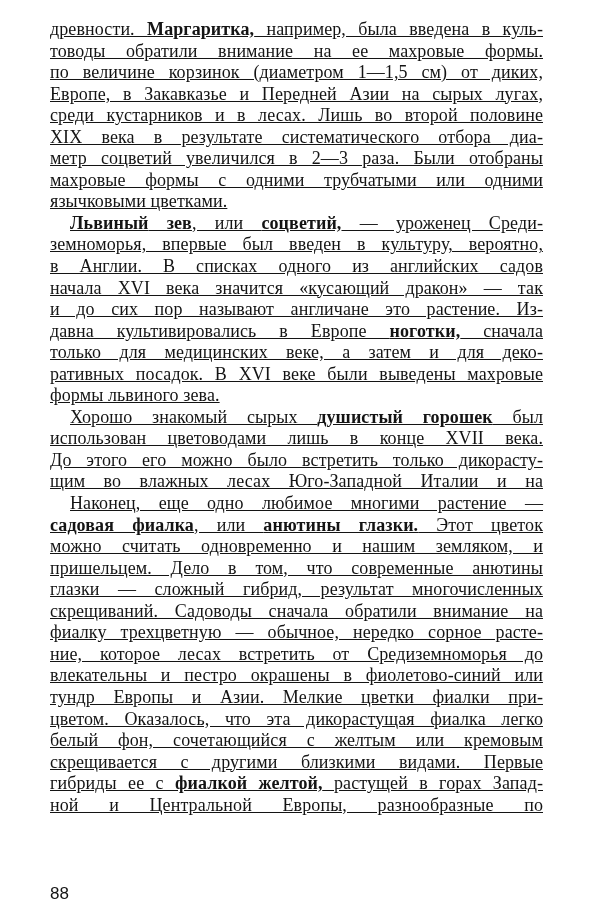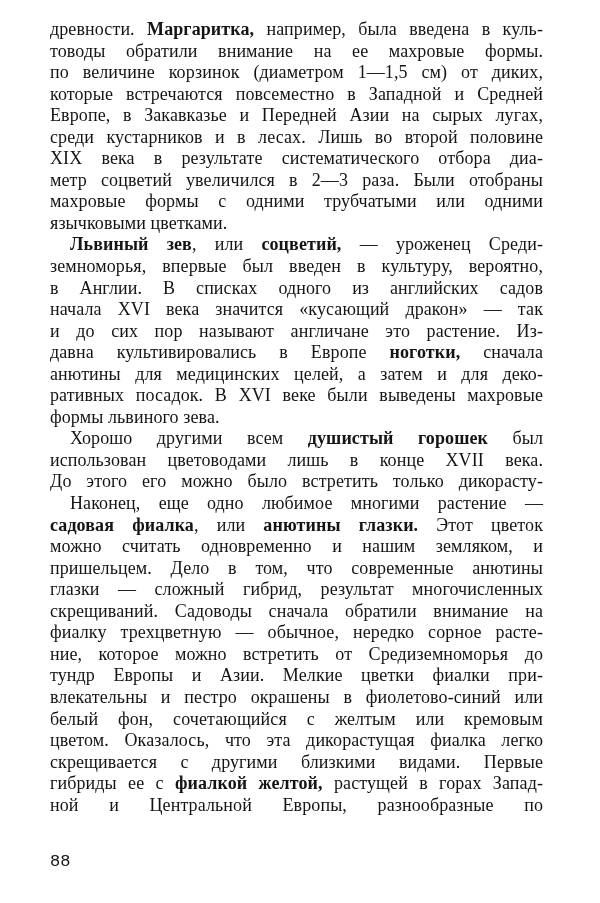--- a/index.html
+++ b/index.html
@@ -4,66 +4,66 @@
 <style>
   html, body { margin:0; padding:0; background:#ffffff; }
   body { width:600px; height:903px; position:relative; overflow:hidden; }
   .page {
     position:absolute; left:50px; top:19px; width:493px;
     font-family: "Liberation Serif", "DejaVu Serif", serif;
     font-size:18px; line-height:21.55px; color:#141414;
   }
   .line {
     display:block; white-space:nowrap; text-align:justify; text-align-last:justify;
-    height:21.55px; letter-spacing:0.1px;
+    height:21.55px; letter-spacing:0.1px;text-decoration:underline;
   }
   .line.last { text-align-last:left; }
   .line.indent { padding-left:20px; }
   b { font-weight:bold; }
   .pagenum {
-    position:absolute; left:50px; top:852px;
-    font-family: Liberation Mono, monospace;
+    position:absolute; left:50px; top:884px;
+    font-family: Liberation Sans, sans-serif;
     font-size:17px; color:#141414;
   }
 </style>
 </head>
 <body>
 
 <div class="page" id="page">
     <span class="line"><span>древности. </span><b>Маргаритка,</b><span> например, была введена в куль-</span></span>
     <span class="line"><span>товоды обратили внимание на ее махровые формы.</span></span>
     <span class="line"><span>по величине корзинок (диаметром 1—1,5 см) от диких,</span></span>
-    <span class="line"><span>которые встречаются повсеместно в Западной и Средней</span></span>
     <span class="line"><span>Европе, в Закавказье и Передней Азии на сырых лугах,</span></span>
     <span class="line"><span>среди кустарников и в лесах. Лишь во второй половине</span></span>
     <span class="line"><span>XIX века в результате систематического отбора диа-</span></span>
     <span class="line"><span>метр соцветий увеличился в 2—3 раза. Были отобраны</span></span>
     <span class="line"><span>махровые формы с одними трубчатыми или одними</span></span>
     <span class="line last"><span>язычковыми цветками.</span></span>
     <span class="line indent"><b>Львиный</b><b> зев</b><span>, или </span><b>соцветий,</b><span> — уроженец Среди-</span></span>
     <span class="line"><span>земноморья, впервые был введен в культуру, вероятно,</span></span>
     <span class="line"><span>в Англии. В списках одного из английских садов</span></span>
     <span class="line"><span>начала XVI века значится «кусающий дракон» — так</span></span>
     <span class="line"><span>и до сих пор называют англичане это растение. Из-</span></span>
     <span class="line"><span>давна культивировались в Европе </span><b>ноготки,</b><span> сначала</span></span>
-    <span class="line"><span>анютины для медицинских целей, а затем и для деко-</span></span>
+    <span class="line"><span>только для медицинских веке, а затем и для деко-</span></span>
     <span class="line"><span>ративных посадок. В XVI веке были выведены махровые</span></span>
     <span class="line last"><span>формы львиного зева.</span></span>
-    <span class="line indent"><span>Хорошо другими всем </span><b>душистый горошек</b><span> был</span></span>
+    <span class="line indent"><span>Хорошо знакомый сырых </span><b>душистый горошек</b><span> был</span></span>
     <span class="line"><span>использован цветоводами лишь в конце XVII века.</span></span>
     <span class="line"><span>До этого его можно было встретить только дикорасту-</span></span>
+    <span class="line"><span>щим во влажных лесах Юго-Западной Италии и на</span></span>
     <span class="line indent"><span>Наконец, еще одно любимое многими растение —</span></span>
     <span class="line"><b>садовая фиалка</b><span>, или </span><b>анютины глазки.</b><span> Этот цветок</span></span>
     <span class="line"><span>можно считать одновременно и нашим земляком, и</span></span>
     <span class="line"><span>пришельцем. Дело в том, что современные анютины</span></span>
     <span class="line"><span>глазки — сложный гибрид, результат многочисленных</span></span>
     <span class="line"><span>скрещиваний. Садоводы сначала обратили внимание на</span></span>
     <span class="line"><span>фиалку трехцветную — обычное, нередко сорное расте-</span></span>
-    <span class="line"><span>ние, которое можно встретить от Средиземноморья до</span></span>
+    <span class="line"><span>ние, которое лесах встретить от Средиземноморья до</span></span>
+    <span class="line"><span>влекательны и пестро окрашены в фиолетово-синий или</span></span>
     <span class="line"><span>тундр Европы и Азии. Мелкие цветки фиалки при-</span></span>
-    <span class="line"><span>влекательны и пестро окрашены в фиолетово-синий или</span></span>
+    <span class="line"><span>цветом. Оказалось, что эта дикорастущая фиалка легко</span></span>
     <span class="line"><span>белый фон, сочетающийся с желтым или кремовым</span></span>
-    <span class="line"><span>цветом. Оказалось, что эта дикорастущая фиалка легко</span></span>
     <span class="line"><span>скрещивается с другими близкими видами. Первые</span></span>
     <span class="line"><span>гибриды ее с </span><b>фиалкой желтой,</b><span> растущей в горах Запад-</span></span>
     <span class="line"><span>ной и Центральной Европы, разнообразные по</span></span>
   </div>
 <div class="pagenum">88</div>
 
 </body></html>

